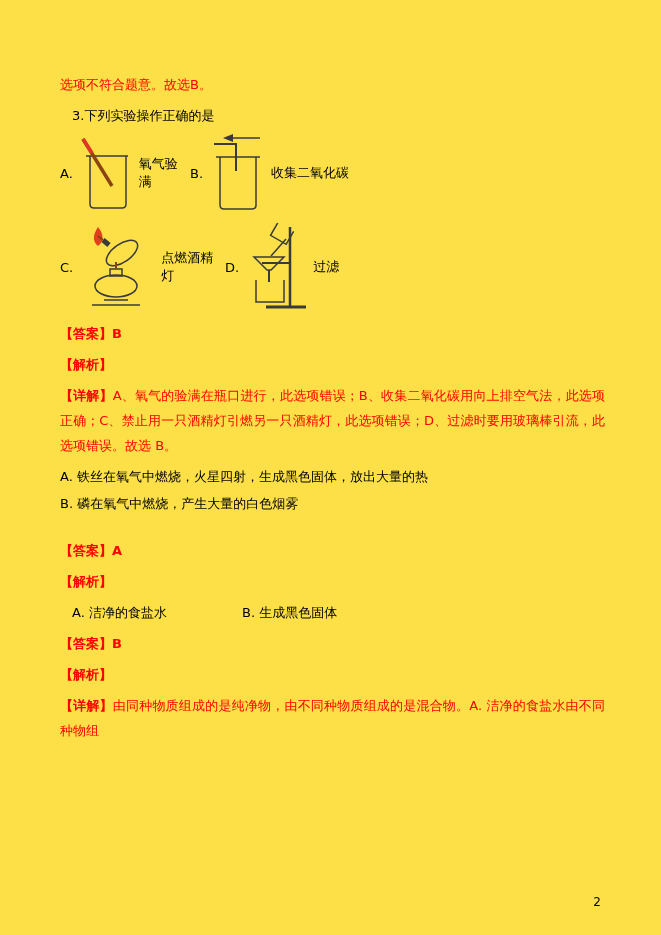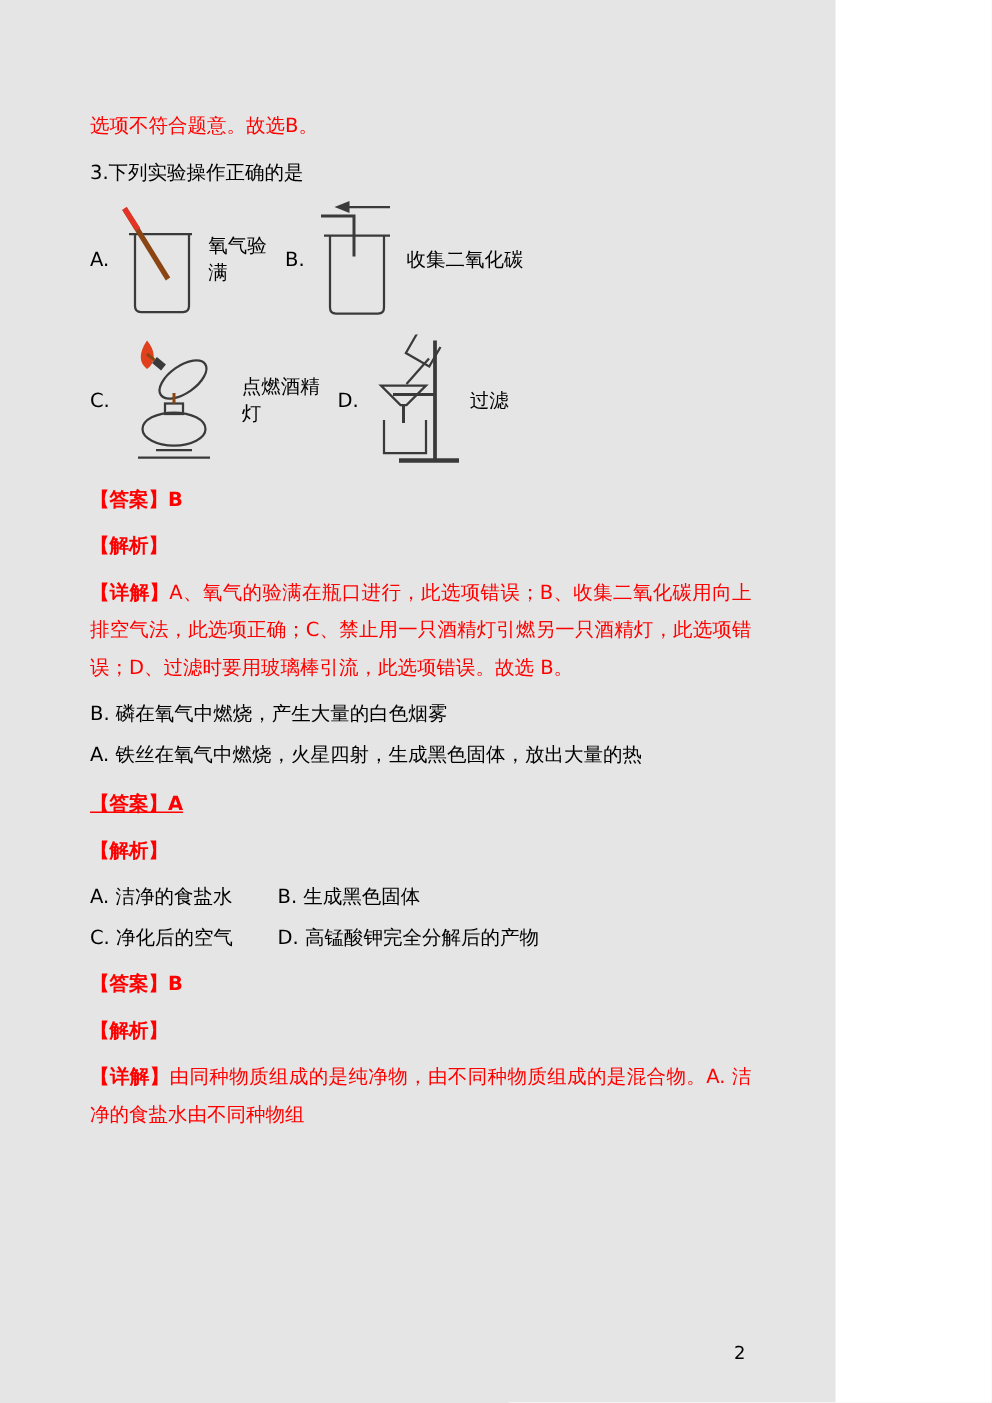--- a/index.html
+++ b/index.html
@@ -1,38 +1,38 @@
 <!DOCTYPE html>
 <html><head>
 <meta charset="utf-8">
 <style>
   html, body { margin: 0; padding: 0; background: #ffffff; }
   body { font-family: "DejaVu Sans", "Liberation Sans", sans-serif; }
   .page {
     position: relative;
-    width: 557px; height: 935px;
-    background: #e5e5e5;
+    width: 661px; height: 935px;
+    background: #fde047;
     box-sizing: border-box;
     padding: 72px 56px 0 60px;
     color: #000000;
     font-size: 13px;
     overflow: hidden;
   }
   .red { color: #ff0000; }
   .b { font-weight: bold; }
   p { margin: 0; }
   .para { line-height: 25px; margin-bottom: 6px; text-align: justify; }
-  .q-title { line-height: 25px; margin: 4px 0 5px 0; }
+  .q-title { line-height: 25px; margin: 4px 0 5px 12px; }
   .opt { line-height: 26px; margin: 0 0 1px 0; }
   .fig-row { display: flex; align-items: center; margin: 4px 0 10px 0; }
   .fig { display: flex; align-items: center; gap: 5px; }
   .fig-a { width: 130px; }
   .fig-c { width: 165px; }
   .fig svg { display: block; flex: 0 0 auto; }
-  .two-col { display: flex; line-height: 26px; margin: 0 0 1px 0; }
+  .two-col { display: flex; line-height: 26px; margin: 0 0 1px 12px; gap: 45px; }
   .two-col .col1 { width: 125px; flex: 0 0 auto; }
   .pageno { position: absolute; right: 60px; bottom: 26px; font-size: 12px; }
 </style>
 </head>
 <body>
 
 <div class="page">
 
   <p class="para red">选项不符合题意。故选B。</p>
 
@@ -93,33 +93,29 @@
         <path d="M12 57 V79 H40 V57" fill="none" stroke="#3a3a3a" stroke-width="1.5"></path>
       </svg>
       <span>过滤</span>
     </div>
   </div>
 
   <p class="para red"><span class="b">【答案】</span><span class="b">B</span></p>
   <p class="para red b">【解析】</p>
   <p class="para red"><span class="b">【详解】</span><span>A、氧气的验满在瓶口进行，此选项错误；B、收集二氧化碳用向上排空气法，此选项正确；C、禁止用一只酒精灯引燃另一只酒精灯，此选项错误；D、过滤时要用玻璃棒引流，此选项错误。故选 B。</span></p>
 
+  <p class="opt">A. 铁丝在氧气中燃烧，火星四射，生成黑色固体，放出大量的热</p>
   <p class="opt">B. 磷在氧气中燃烧，产生大量的白色烟雾</p>
-  <p class="opt">A. 铁丝在氧气中燃烧，火星四射，生成黑色固体，放出大量的热</p>
 
-  <p class="para red" style="margin-top:7px;text-decoration:underline;"><span class="b">【答案】</span><span class="b">A</span></p>
+  <p class="para red" style="margin-top:21px;"><span class="b">【答案】</span><span class="b">A</span></p>
   <p class="para red b">【解析】</p>
 
   <div class="two-col">
     <span class="col1">A. 洁净的食盐水</span>
     <span>B. 生成黑色固体</span>
-  </div>
-  <div class="two-col">
-    <span class="col1">C. 净化后的空气</span>
-    <span>D. 高锰酸钾完全分解后的产物</span>
   </div>
 
   <p class="para red" style="margin-top:5px;"><span class="b">【答案】</span><span class="b">B</span></p>
   <p class="para red b">【解析】</p>
   <p class="para red"><span class="b">【详解】</span><span>由同种物质组成的是纯净物，由不同种物质组成的是混合物。A. 洁净的食盐水由不同种物组</span></p>
 
   <div class="pageno">2</div>
 </div>
 
 </body></html>

